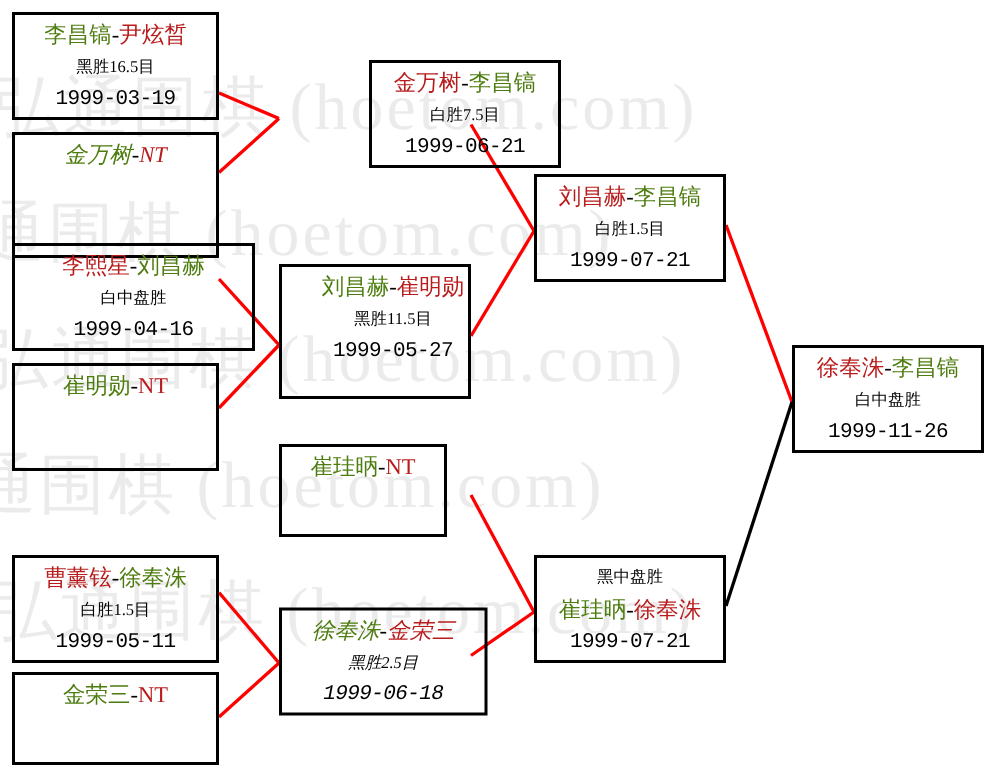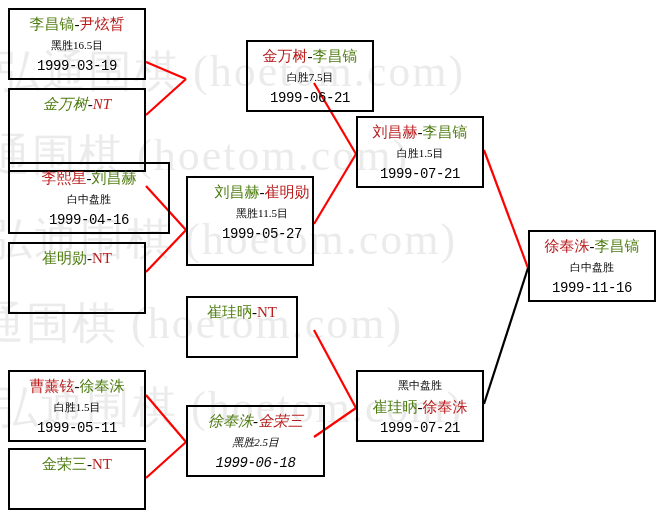--- a/index.html
+++ b/index.html
@@ -160,17 +160,17 @@
         <div class="line date">1999-07-21</div>
       </div>
       <div class="match-box" style="left: 356px; top: 370px; width: 128px; height: 72px; border-color: rgb(0, 0, 0);">
         <div class="line result">黑中盘胜</div>
         <div class="line players"><span class="p-red">崔珪昞</span><span class="dash">-</span><span class="p-black">徐奉洙</span></div>
         <div class="line date">1999-07-21</div>
       </div>
       <div class="match-box" style="left: 528px; top: 230px; width: 128px; height: 72px; border-color: rgb(0, 0, 0);">
         <div class="line players"><span class="p-black">徐奉洙</span><span class="dash">-</span><span class="p-red">李昌镐</span></div>
         <div class="line result">白中盘胜</div>
-        <div class="line date">1999-11-16</div>
+        <div class="line date">1999-11-26</div>
       </div>
     </div>
 
 </div>
 
 </body></html>

